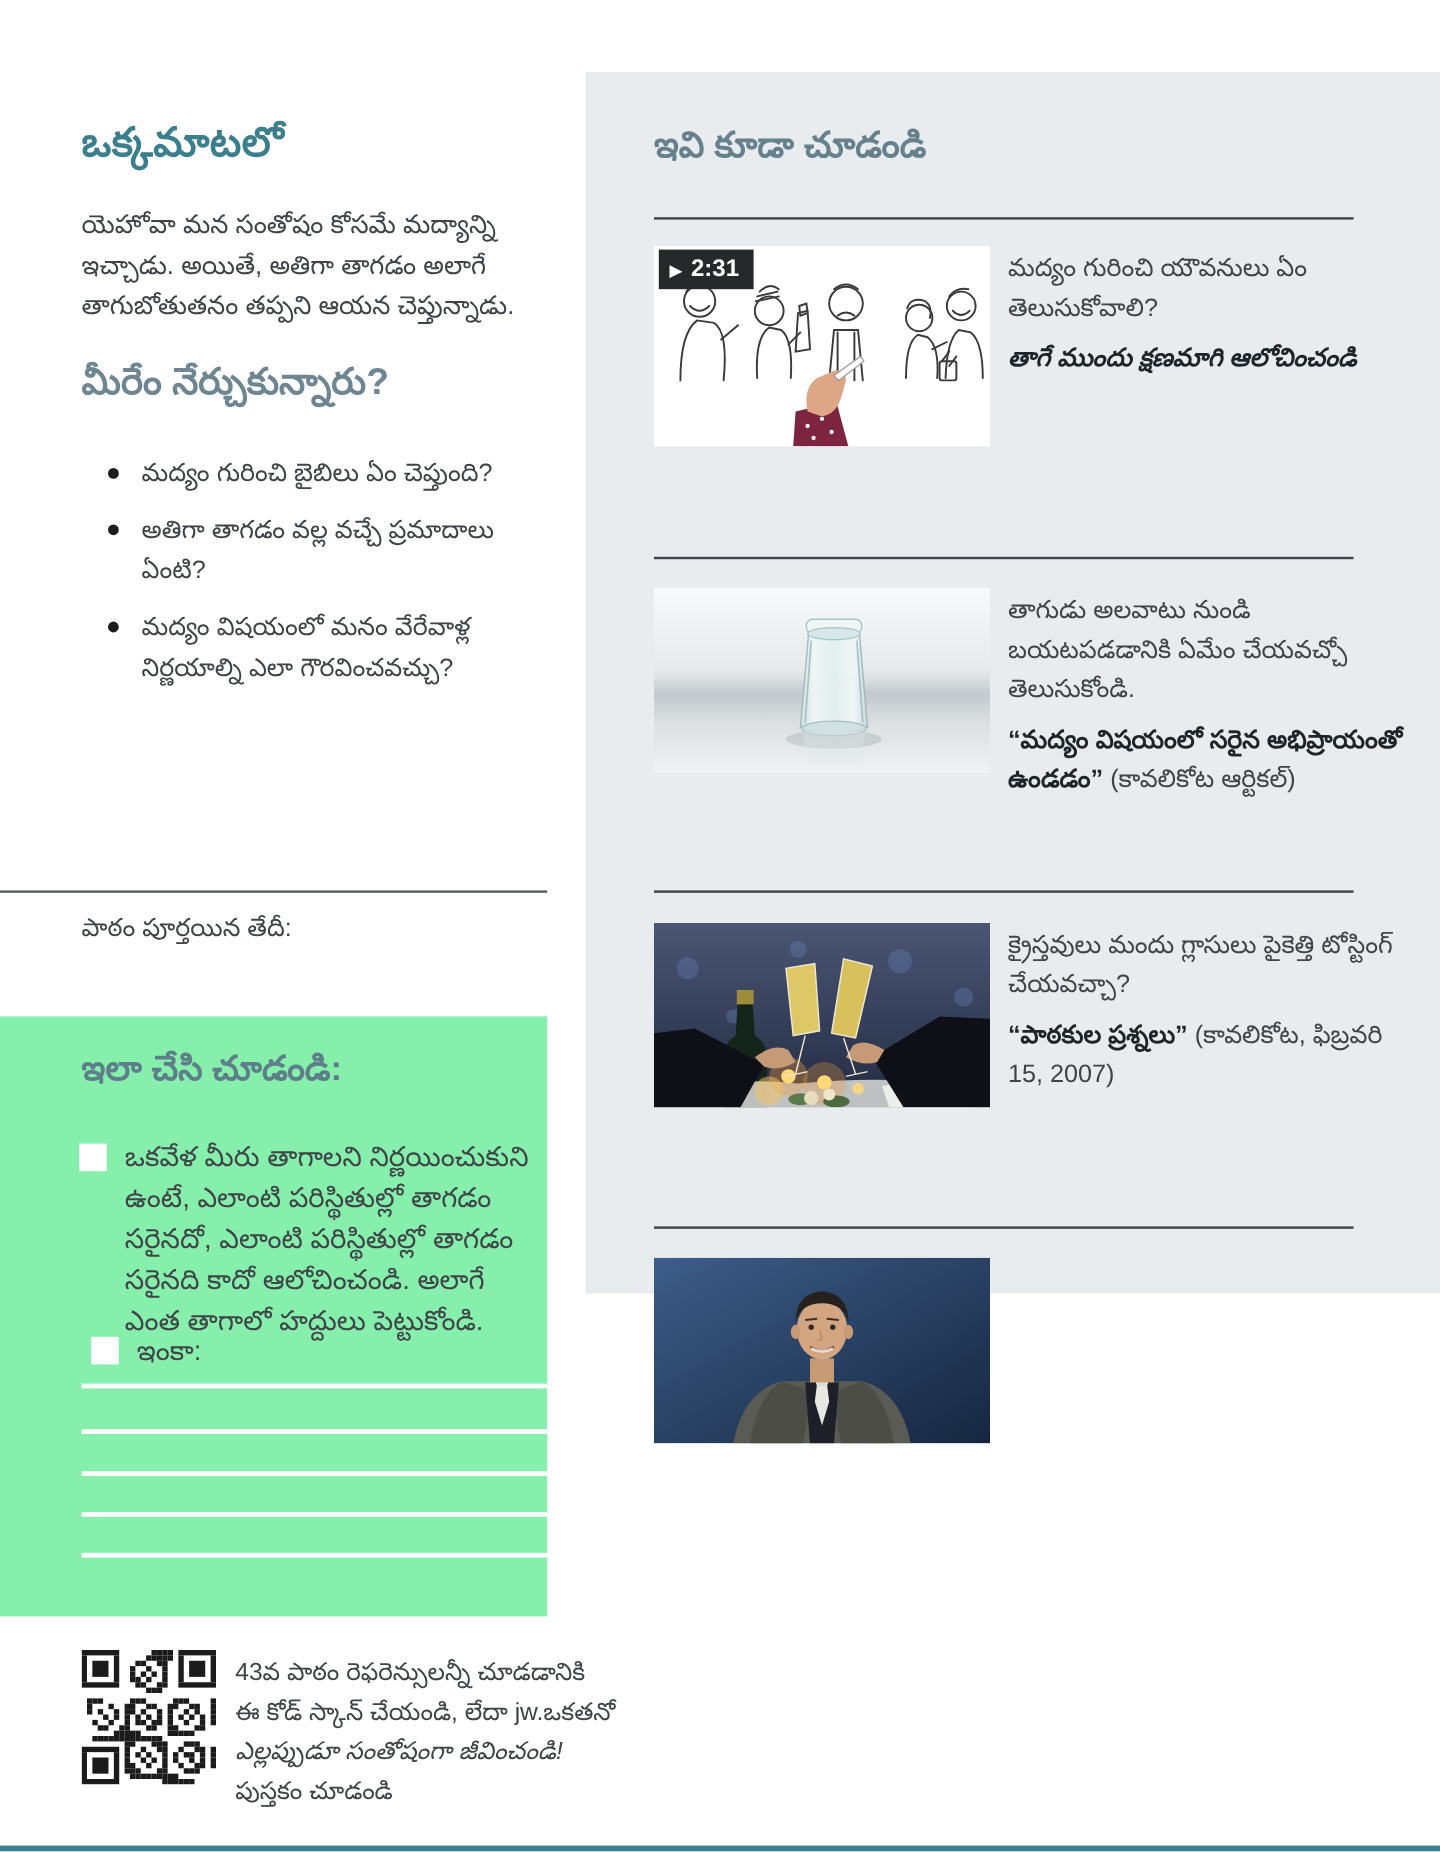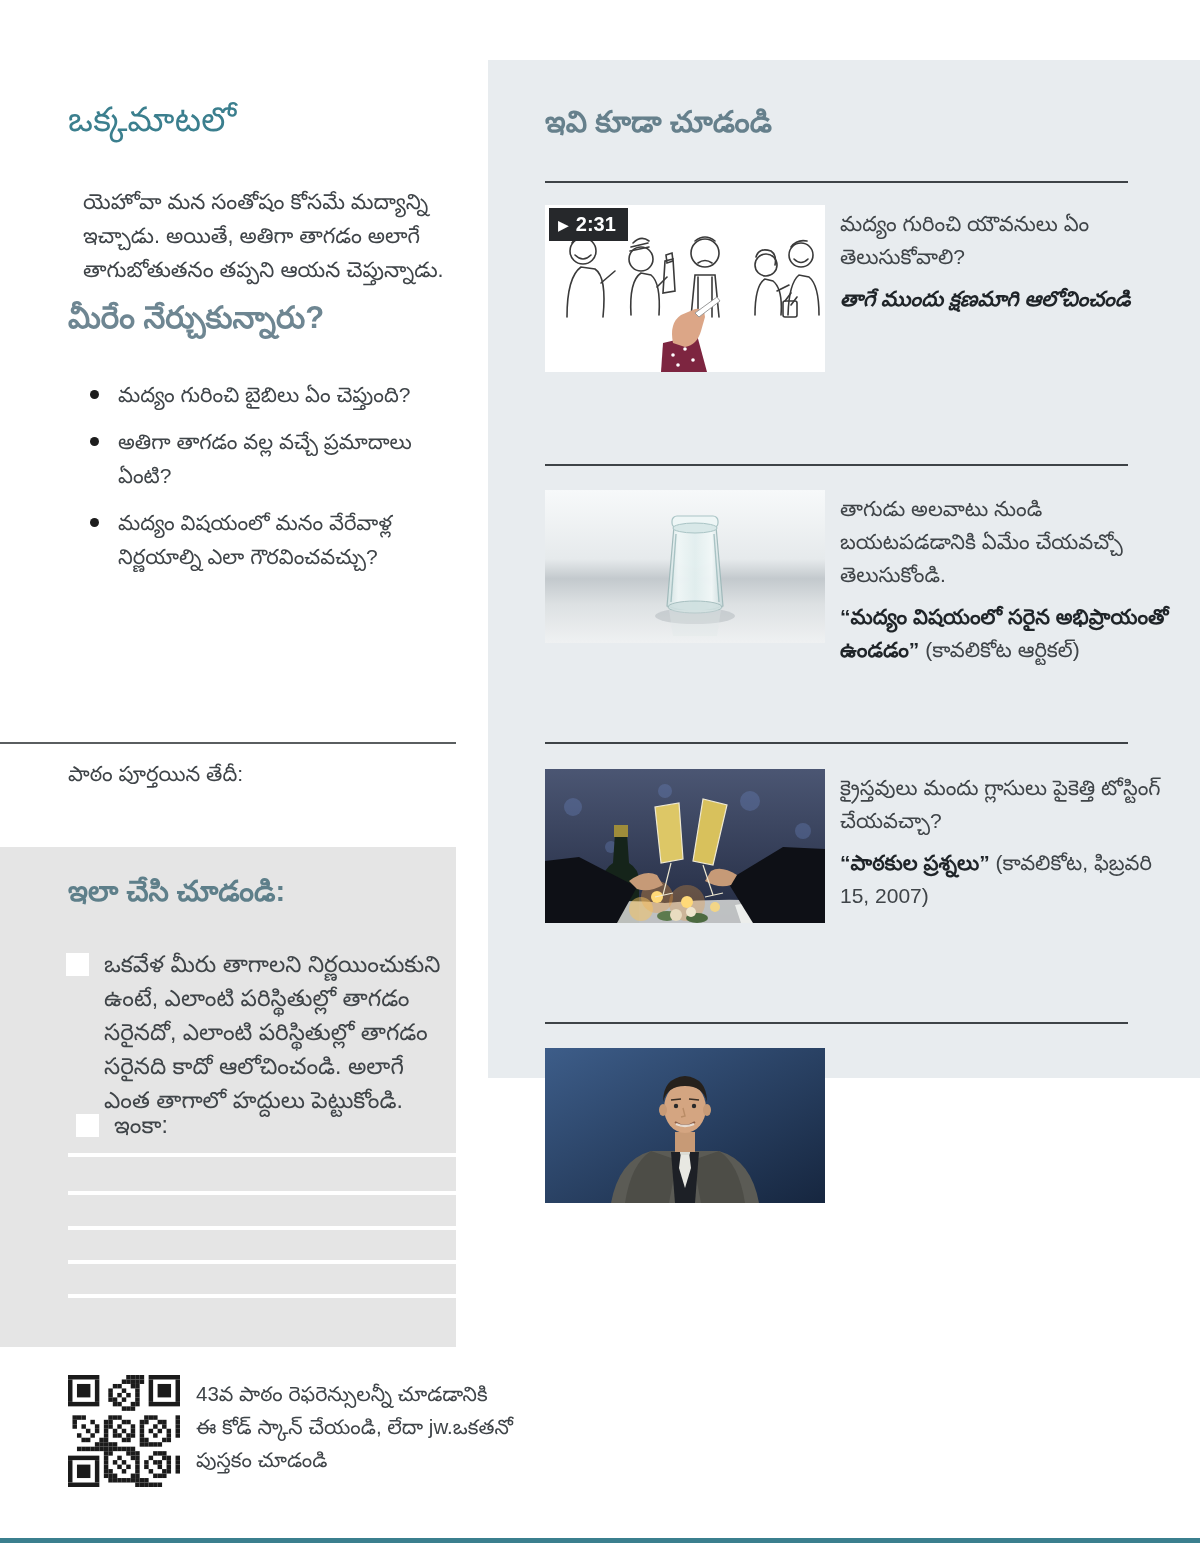--- a/index.html
+++ b/index.html
@@ -6,24 +6,24 @@
   body{
     width:1200px;height:1543px;position:relative;background:#ffffff;
     font-family:"Liberation Sans","DejaVu Sans",sans-serif;
     -webkit-font-smoothing:antialiased;
   }
   .page{position:absolute;inset:0;overflow:hidden;}
 
   
   .h-teal{
     position:absolute;left:68px;top:100px;margin:0;
-    font-size:34px;font-weight:400;color:#3B7F8E;letter-spacing:.3px;
+    font-size:34px;font-weight:700;color:#3B7F8E;letter-spacing:.3px;
   }
   .summary-text{
-    position:absolute;left:68px;top:170px;margin:15px;width:392px;
+    position:absolute;left:68px;top:170px;margin:0;width:392px;
     font-size:21.5px;line-height:34px;color:#3F4448;
   }
   .h-slate{
     position:absolute;left:68px;top:300px;margin:0;
     font-size:31px;font-weight:600;color:#6E8692;
   }
   .learned-list{
     position:absolute;left:88px;top:378px;margin:0;padding:0;width:340px;
     list-style:none;
   }
@@ -38,21 +38,21 @@
   .left-divider{
     position:absolute;left:0;top:742px;width:456px;height:2px;background:#5a5e60;
   }
   .date-label{
     position:absolute;left:68px;top:762px;margin:0;width:380px;
     font-size:21px;color:#3F4448;
   }
 
   
   .try-box{
-    position:absolute;left:0;top:847px;width:456px;height:500px;background:#e5e5e5;
+    position:absolute;left:0;top:847px;width:456px;height:500px;background:#86efac;
   }
   .try-heading{
     position:absolute;left:68px;top:28px;margin:0;
     font-size:29px;font-weight:600;color:#5E7F8A;
   }
   .check-item{position:absolute;left:66px;}
   .check-item .checkbox{
     position:absolute;left:0;top:6px;width:23px;height:23px;background:#ffffff;display:block;
   }
   .check-item p{
@@ -346,20 +346,21 @@
       <rect x="89.60000000000001" y="8.96" width="13.440000000000001" height="13.440000000000001" fill="#1b1b1b"></rect>
       <rect x="0" y="80.64000000000001" width="31.360000000000003" height="4.48" fill="#1b1b1b"></rect>
       <rect x="0" y="107.52000000000001" width="31.360000000000003" height="4.48" fill="#1b1b1b"></rect>
       <rect x="0" y="85.12" width="4.48" height="22.400000000000002" fill="#1b1b1b"></rect>
       <rect x="26.880000000000003" y="85.12" width="4.48" height="22.400000000000002" fill="#1b1b1b"></rect>
       <rect x="8.96" y="89.60000000000001" width="13.440000000000001" height="13.440000000000001" fill="#1b1b1b"></rect>
     </svg>
   <div class="qr-text">
     <p>43వ పాఠం రెఫరెన్సులన్నీ చూడడానికి</p>
     <p>ఈ కోడ్ స్కాన్ చేయండి, లేదా jw.ఒకతనో</p>
+    <p class="it">ఎల్లప్పుడూ సంతోషంగా జీవించండి!</p>
     <p>పుస్తకం చూడండి</p>
   </div>
 
   <div class="footer-bar"></div>
 
   <div class="gray-panel">
     <h2 class="panel-heading">ఇవి కూడా చూడండి</h2>
     <div class="rule r-1"></div>
 
     <div class="thumb t-1">

